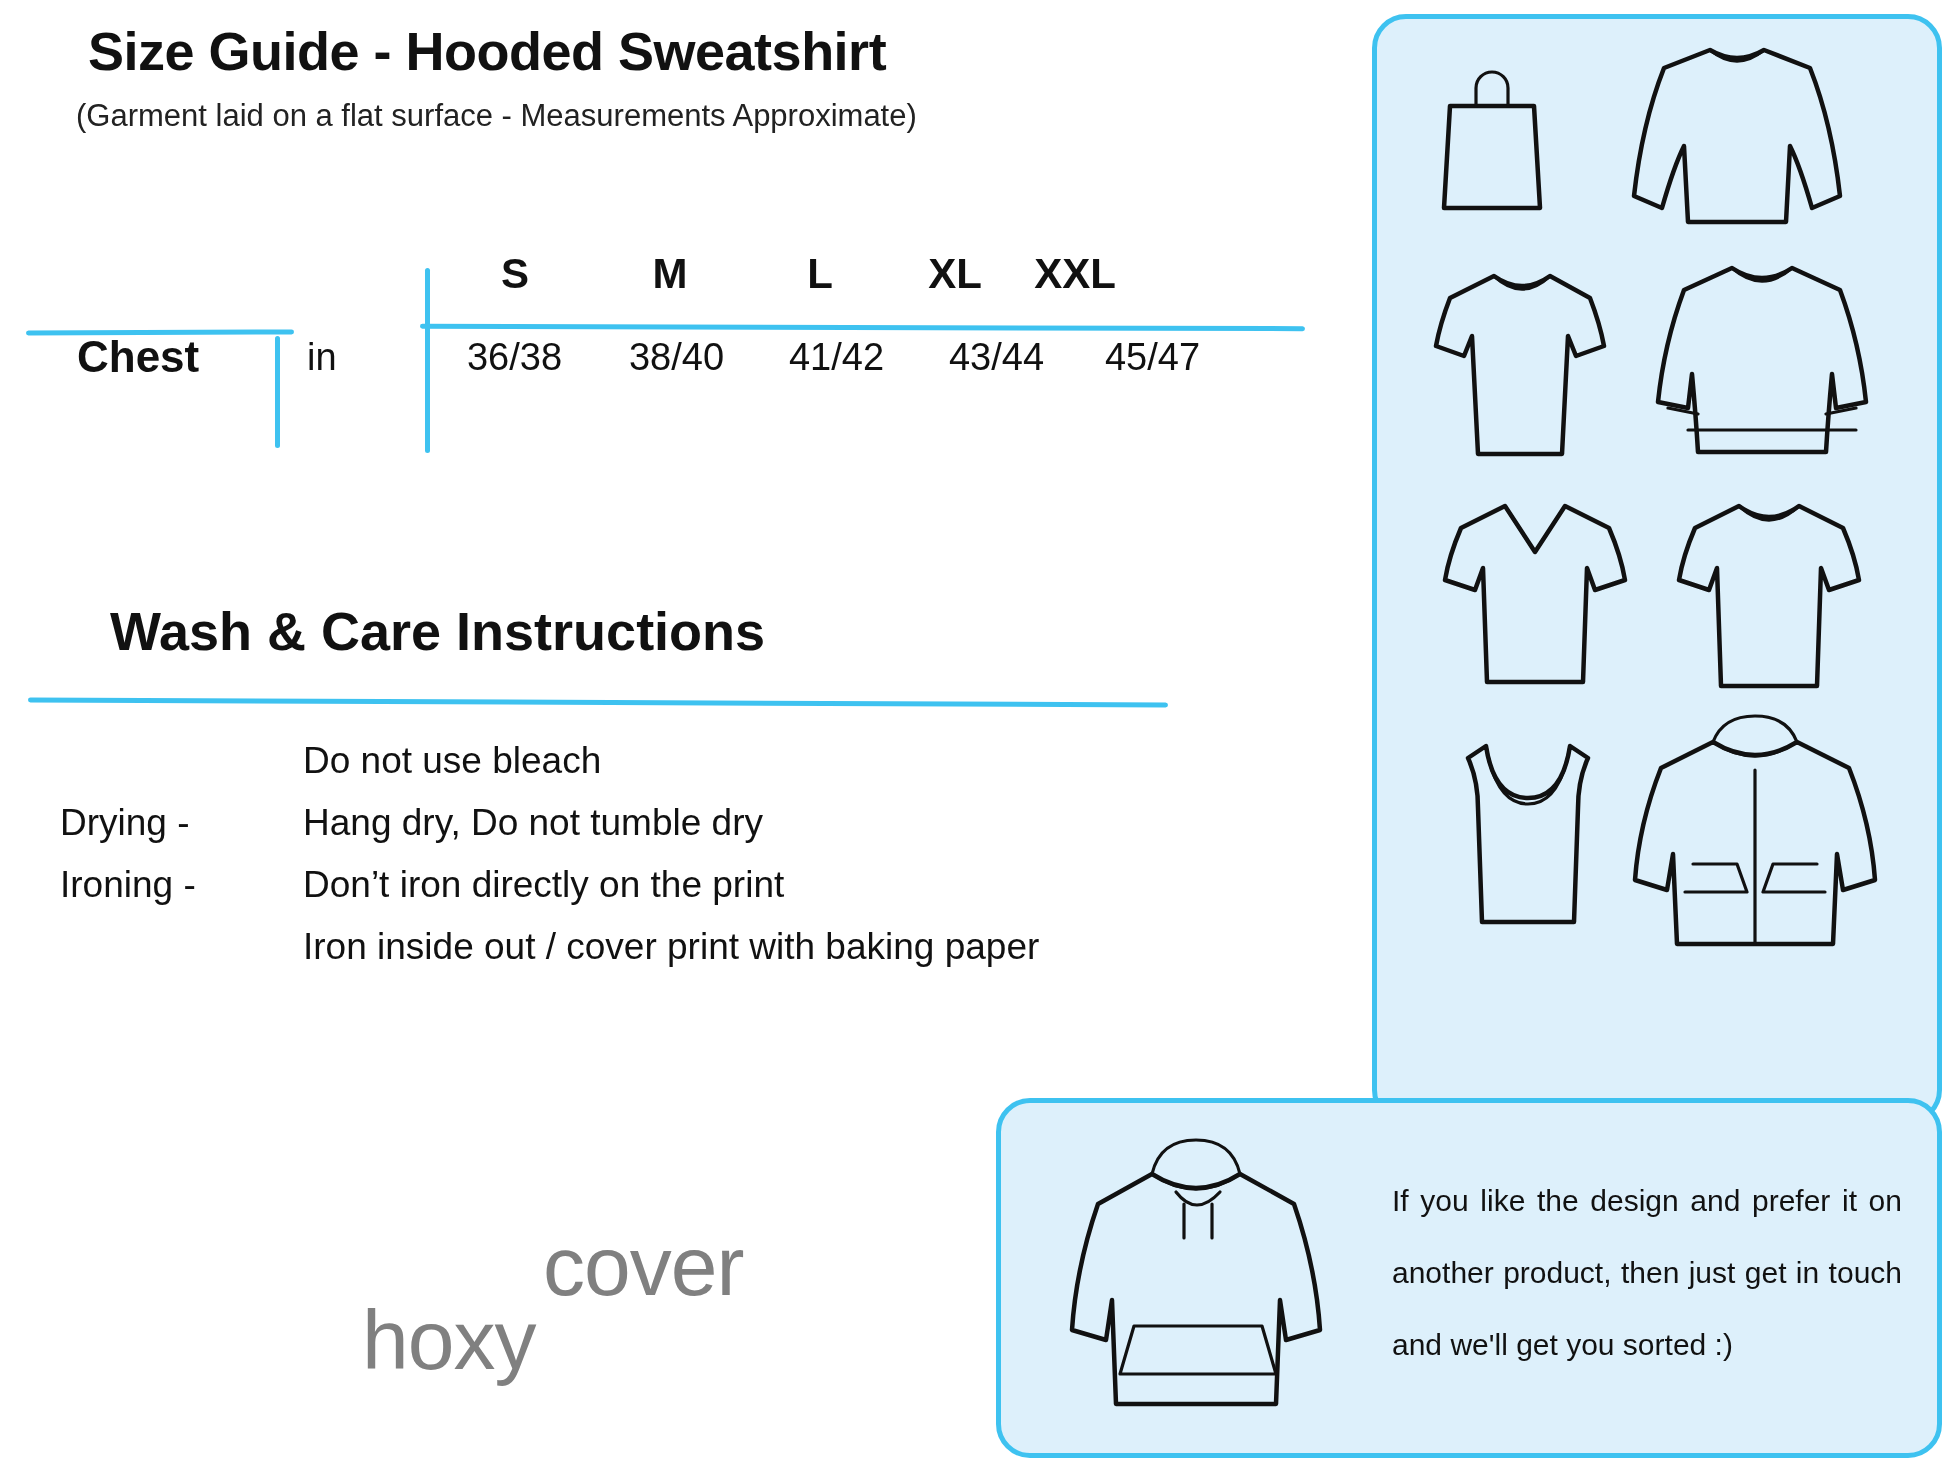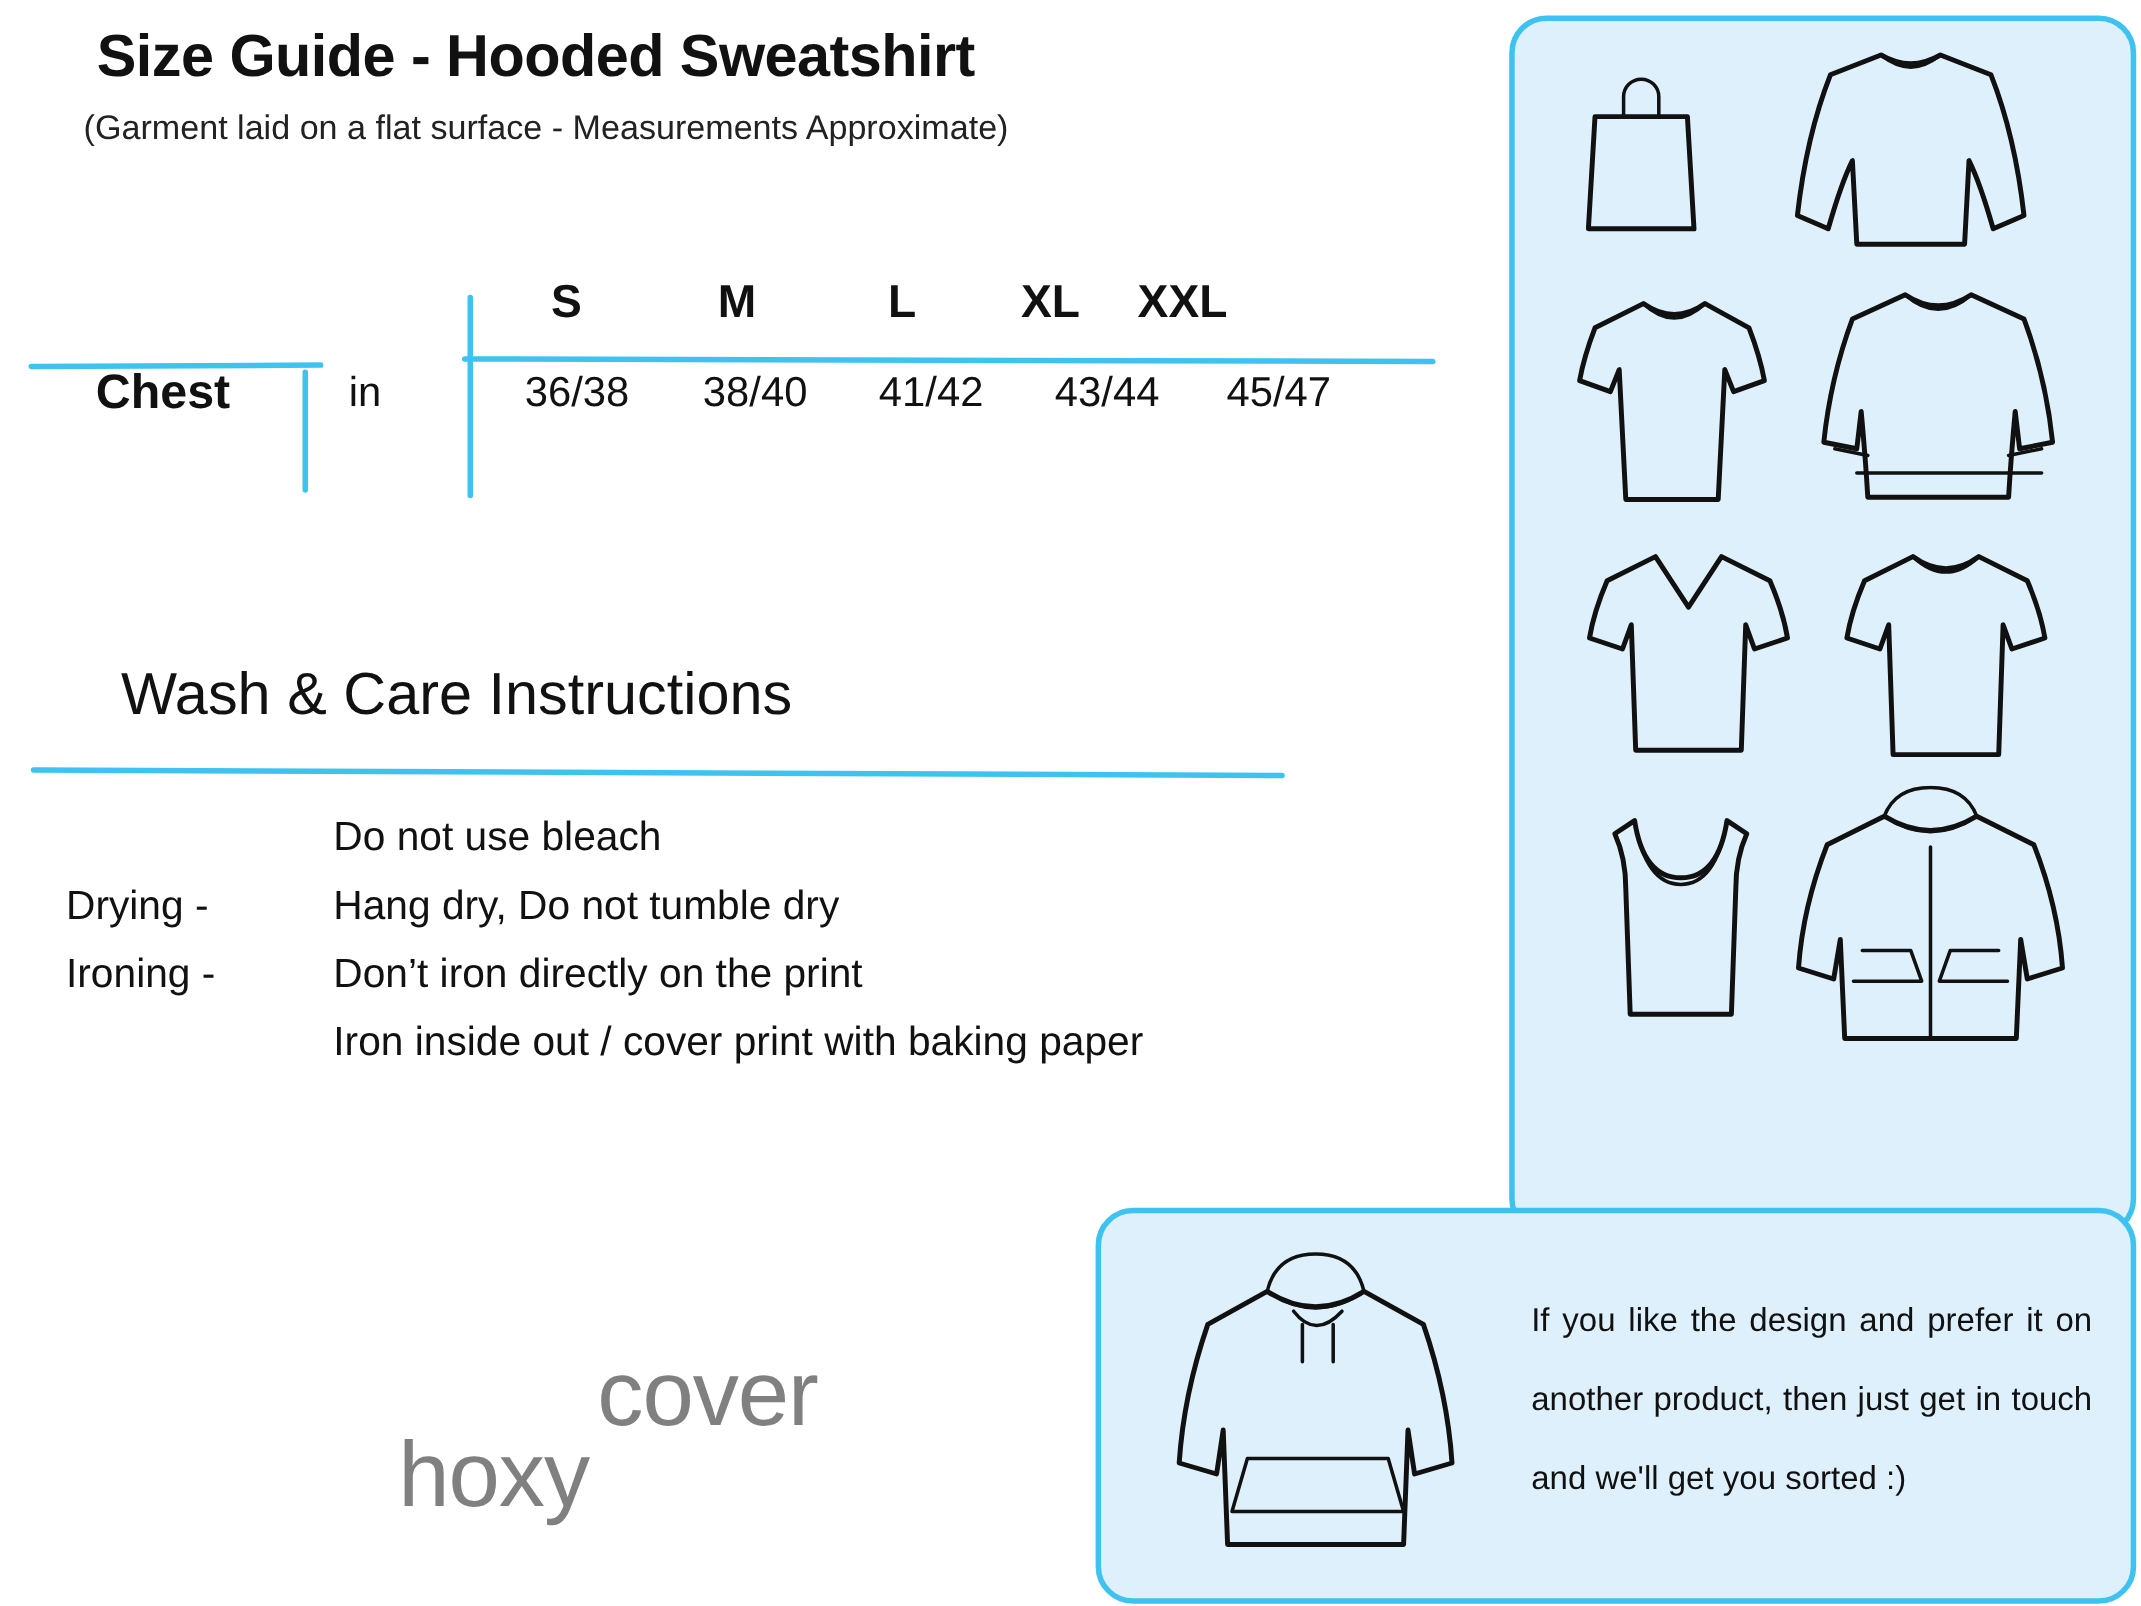--- a/index.html
+++ b/index.html
@@ -67,21 +67,21 @@
     color: #111;
     text-align: center;
     width: 130px;
   }
   .size-hdr.s   { left: 450px; }
   .size-hdr.m   { left: 605px; }
   .size-hdr.l   { left: 755px; }
   .size-hdr.xl  { left: 890px; }
   .size-hdr.xxl { left: 1010px; }
 
-  .val-row { position: absolute; top: 72px; left: 12px; width: 100%; height: 90px; }
+  .val-row { position: absolute; top: 72px; left: 2px; width: 100%; height: 90px; }
   .row-label {
     position: absolute;
     left: 75px;
     top: 10px;
     font-size: 44px;
     font-weight: bold;
     color: #111;
   }
   .row-unit {
     position: absolute;
@@ -114,21 +114,21 @@
   .rule-h-right { left: 420px; top: 325px; width: 885px; height: 5px; transform: rotate(0.15deg); }
   .rule-v-1 { left: 275px; top: 336px; width: 5px; height: 112px; }
   .rule-v-2 { left: 425px; top: 268px; width: 5px; height: 185px; }
 
   
   .care-title {
     position: absolute;
     left: 110px;
     top: 600px;
     font-size: 54px;
-    font-weight: normal;
+    font-weight: bold;
     color: #111;
     white-space: nowrap;
   }
   .rule-care { left: 28px; top: 700px; width: 1140px; height: 5px; transform: rotate(0.25deg); }
 
   .care-list {
     position: absolute;
     left: 60px;
     top: 740px;
     width: 1280px;

